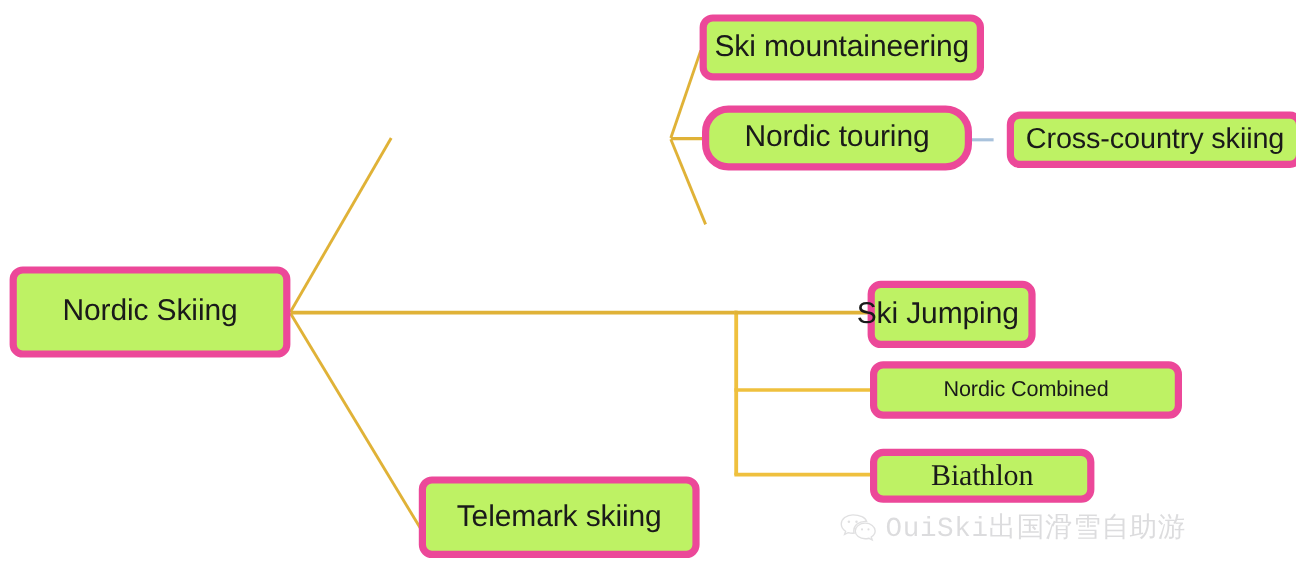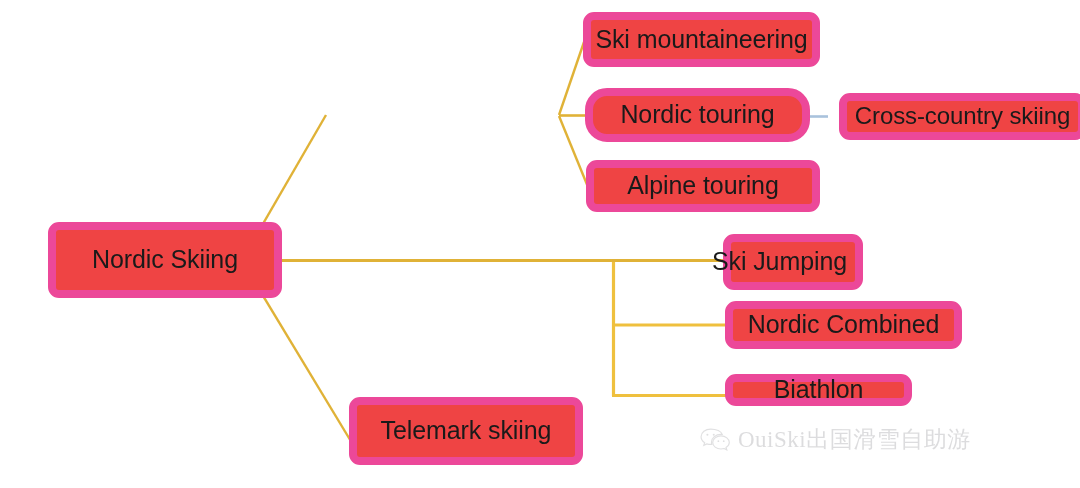--- a/index.html
+++ b/index.html
@@ -21,23 +21,23 @@
   #edges {
     position: absolute;
     left: 0;
     top: 0;
     width: 1080px;
     height: 488px;
   }
   .node {
     position: absolute;
     box-sizing: border-box;
-    border: 8px solid #ec4899;
+    border: 6px solid #ec4899;
     border-radius: 11px;
-    background: #ef4444;
+    background: #bef264;
     display: flex;
     align-items: center;
     justify-content: center;
     color: #1a1a1a;
     font-family: "Liberation Sans", sans-serif;
     font-weight: 400;
     letter-spacing: -0.1px;
     z-index: 3;
     white-space: nowrap;
   }
@@ -51,21 +51,21 @@
     position: absolute;
     display: flex;
     align-items: center;
     gap: 8px;
     z-index: 5;
     opacity: 0.30;
     pointer-events: none;
     user-select: none;
   }
   #watermark .wm-text {
-    font-family: Liberation Serif, serif;
+    font-family: Liberation Mono, monospace;
     font-size: 23px;
     color: #8f8f93;
     letter-spacing: 0.5px;
     white-space: nowrap;
   }
   #watermark .wm-logo {
     width: 30px;
     height: 26px;
     flex: 0 0 auto;
   }
@@ -91,50 +91,47 @@
 
     <line x1="613.5" y1="259" x2="613.5" y2="396" stroke="#EFC03E" stroke-width="3.2"></line>
 
     <line x1="612" y1="260.5" x2="724" y2="260.5" stroke="#E0B237" stroke-width="3"></line>
 
     <line x1="612" y1="325" x2="726" y2="325" stroke="#EFC03E" stroke-width="3"></line>
 
     <line x1="612" y1="395.5" x2="726" y2="395.5" stroke="#EFC03E" stroke-width="3"></line>
   </svg>
 
-  <div class="node" style="left:8px; top:222px; width:234px; height:76px; font-size:25px;margin-left:40px;">
+  <div class="node" style="left:8px; top:222px; width:234px; height:76px; font-size:25px;">
     <span class="node-label">Nordic Skiing</span>
   </div>
 
 
   <div class="node" style="left:583px; top:12px; width:237px; height:55px; font-size:25px;">
     <span class="node-label">Ski mountaineering</span>
   </div>
 
   <div class="node" style="left:585px; top:88px; width:225px; height:54px; font-size:25px;border-radius:22px;">
     <span class="node-label">Nordic touring</span>
   </div>
 
   <div class="node" style="left:827px; top:93px; width:247px; height:47px; font-size:24px;margin-left:12px;">
     <span class="node-label">Cross-country skiing</span>
   </div>
 
-  <div class="node" style="left:586px; top:160px; width:234px; height:52px; font-size:25px;">
-    <span class="node-label">Alpine touring</span>
-  </div>
 
   <div class="node" style="left:723px; top:234px; width:140px; height:56px; font-size:25px;justify-content:flex-end;">
     <span class="node-label">Ski Jumping</span>
   </div>
 
-  <div class="node" style="left:725px; top:301px; width:237px; height:48px; font-size:25px;justify-content:center;">
+  <div class="node" style="left:725px; top:301px; width:260px; height:48px; font-size:18px;justify-content:center;">
     <span class="node-label">Nordic Combined</span>
   </div>
 
-  <div class="node" style="left:725px; top:374px; width:187px; height:32px; font-size:25px;">
+  <div class="node" style="left:725px; top:374px; width:187px; height:45px; font-size:25px;font-family:Liberation Serif, serif;">
     <span class="node-label">Biathlon</span>
   </div>
 
   <div class="node" style="left:349px; top:397px; width:234px; height:68px; font-size:25px;">
     <span class="node-label">Telemark skiing</span>
   </div>
 
   <div id="watermark" style="left:700px; top:424px;">
     <svg class="wm-logo" viewBox="0 0 34 28" xmlns="http://www.w3.org/2000/svg">
       <path d="M12.2 1.6C6.1 1.6 1.2 5.5 1.2 10.3c0 2.8 1.6 5.2 4.1 6.8l-1 3 3.4-1.7c1.4.4 2.9.6 4.5.6.4 0 .8 0 1.2-.1-.3-.8-.4-1.6-.4-2.4 0-4.9 4.8-8.8 10.8-8.8.5 0 1 0 1.4.1C24.1 4.2 18.7 1.6 12.2 1.6z" fill="none" stroke="#9a9a9e" stroke-width="1.3"></path>

